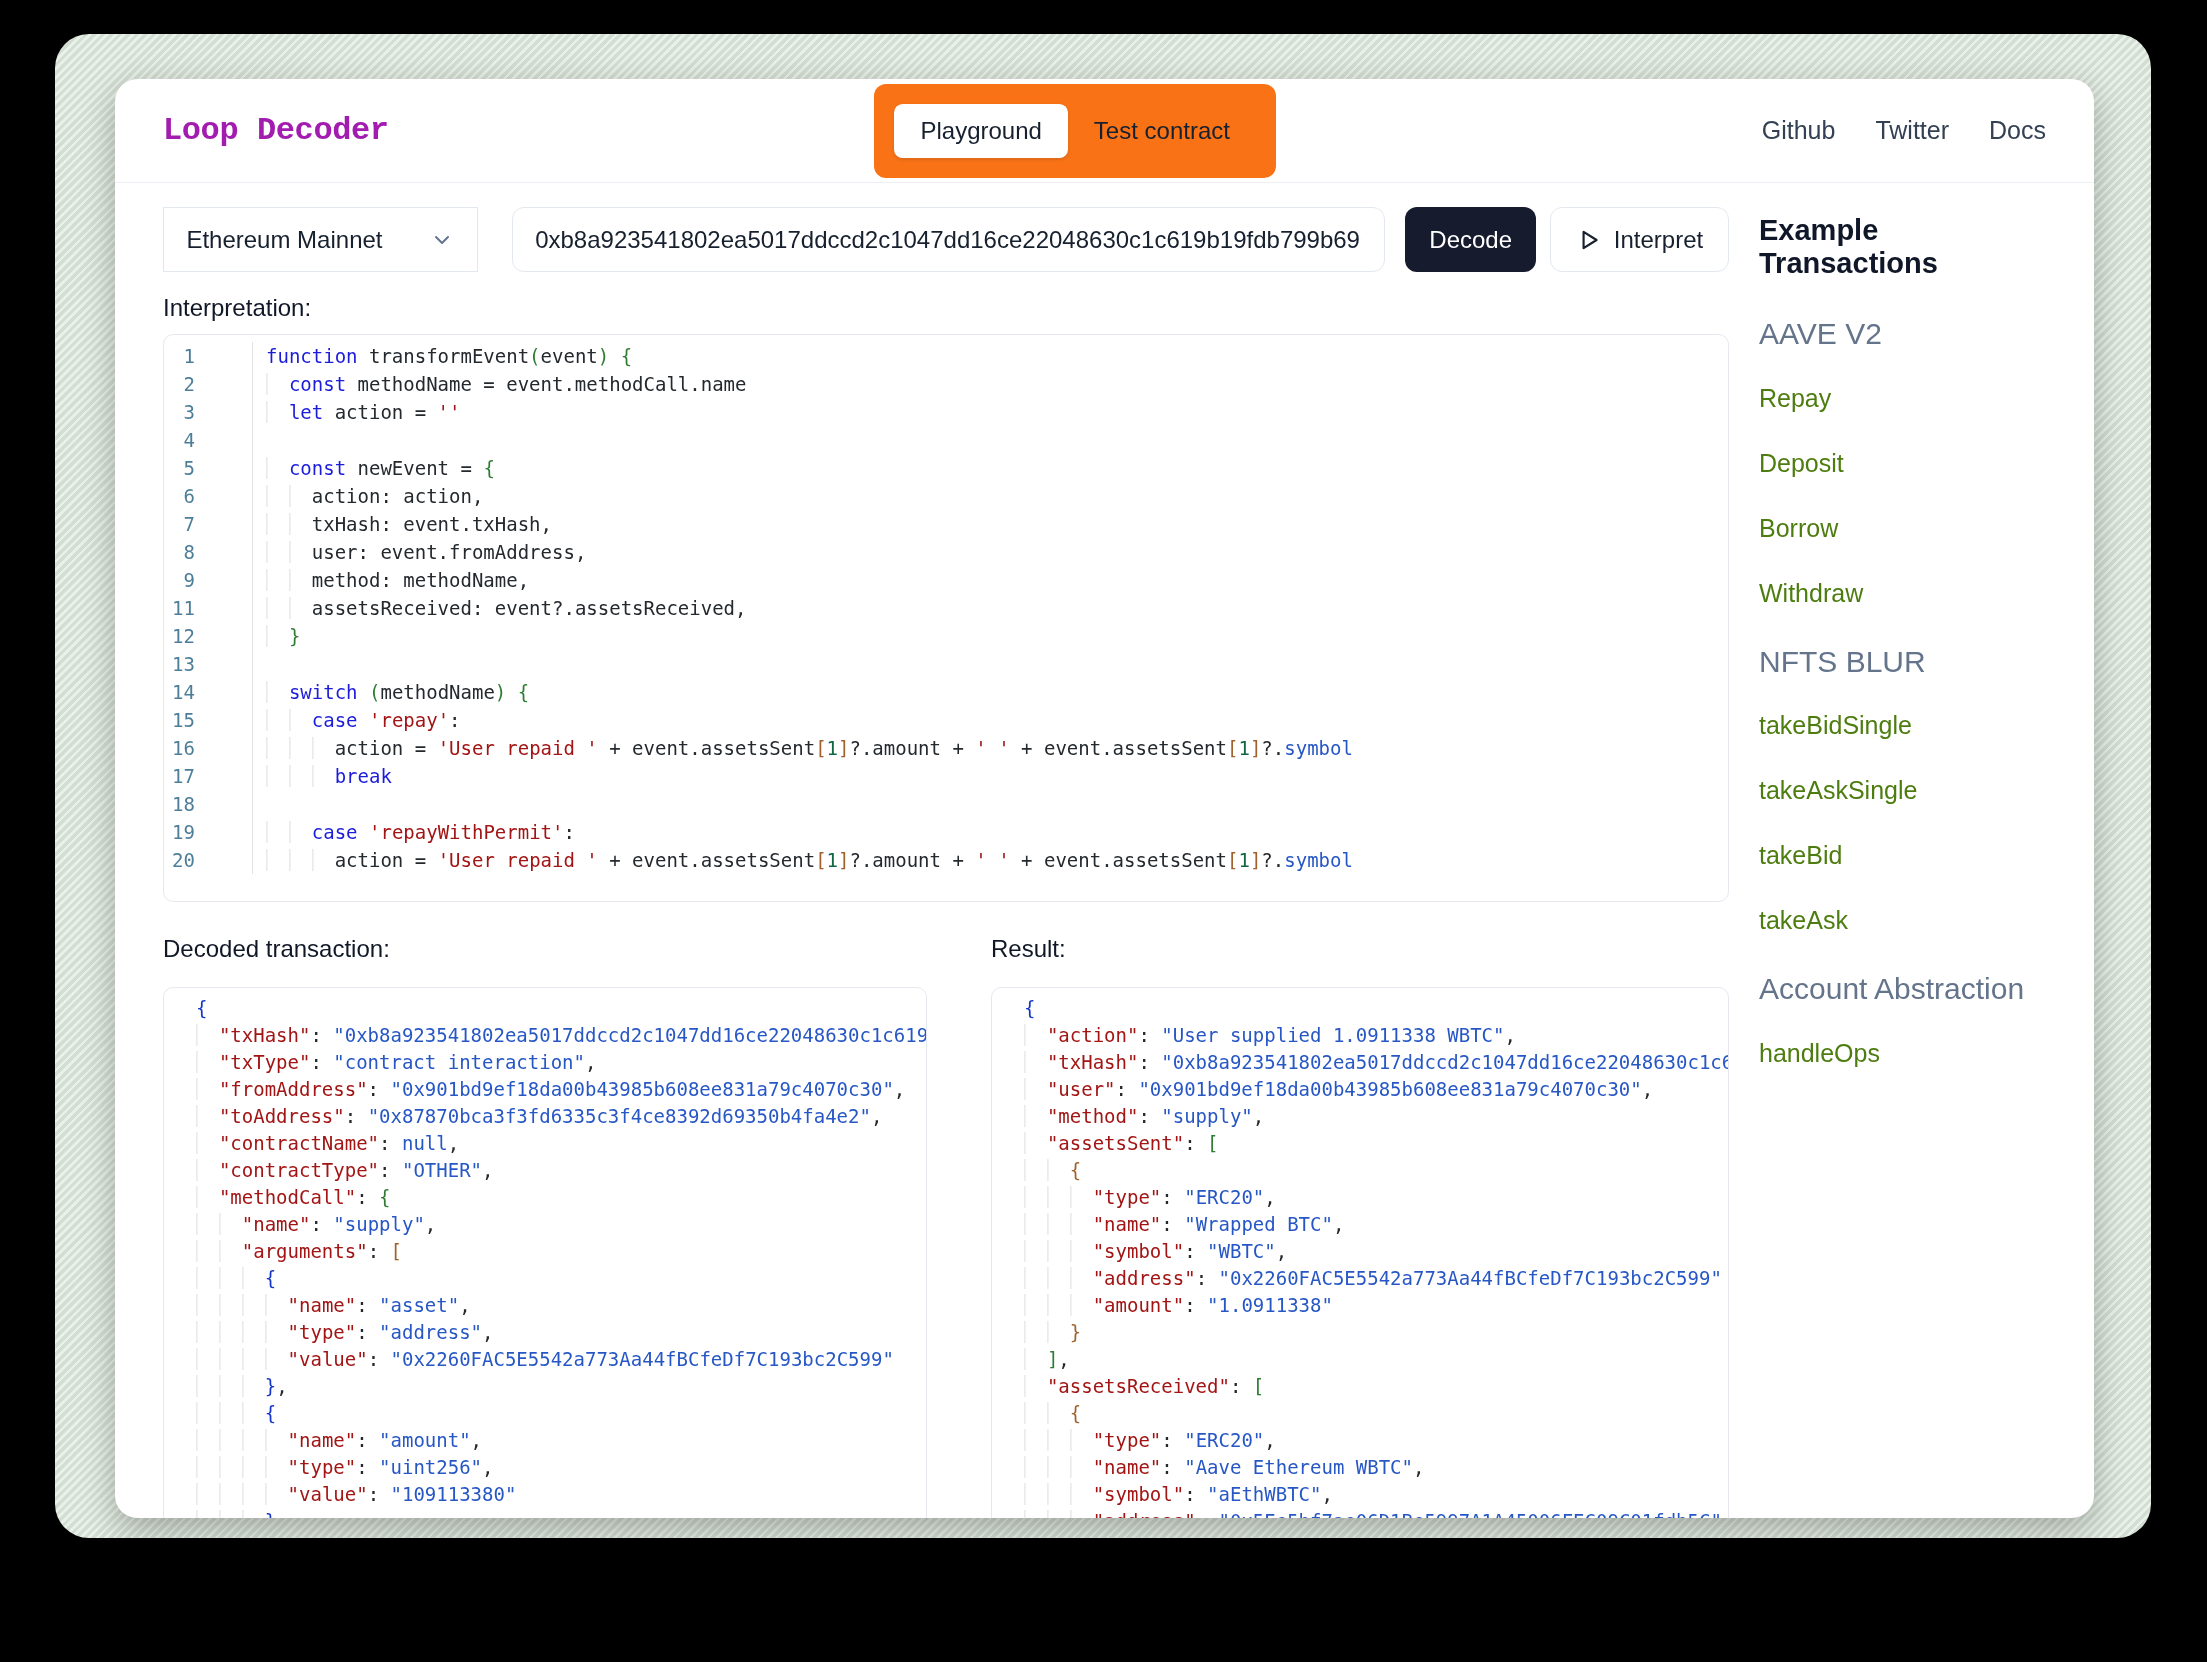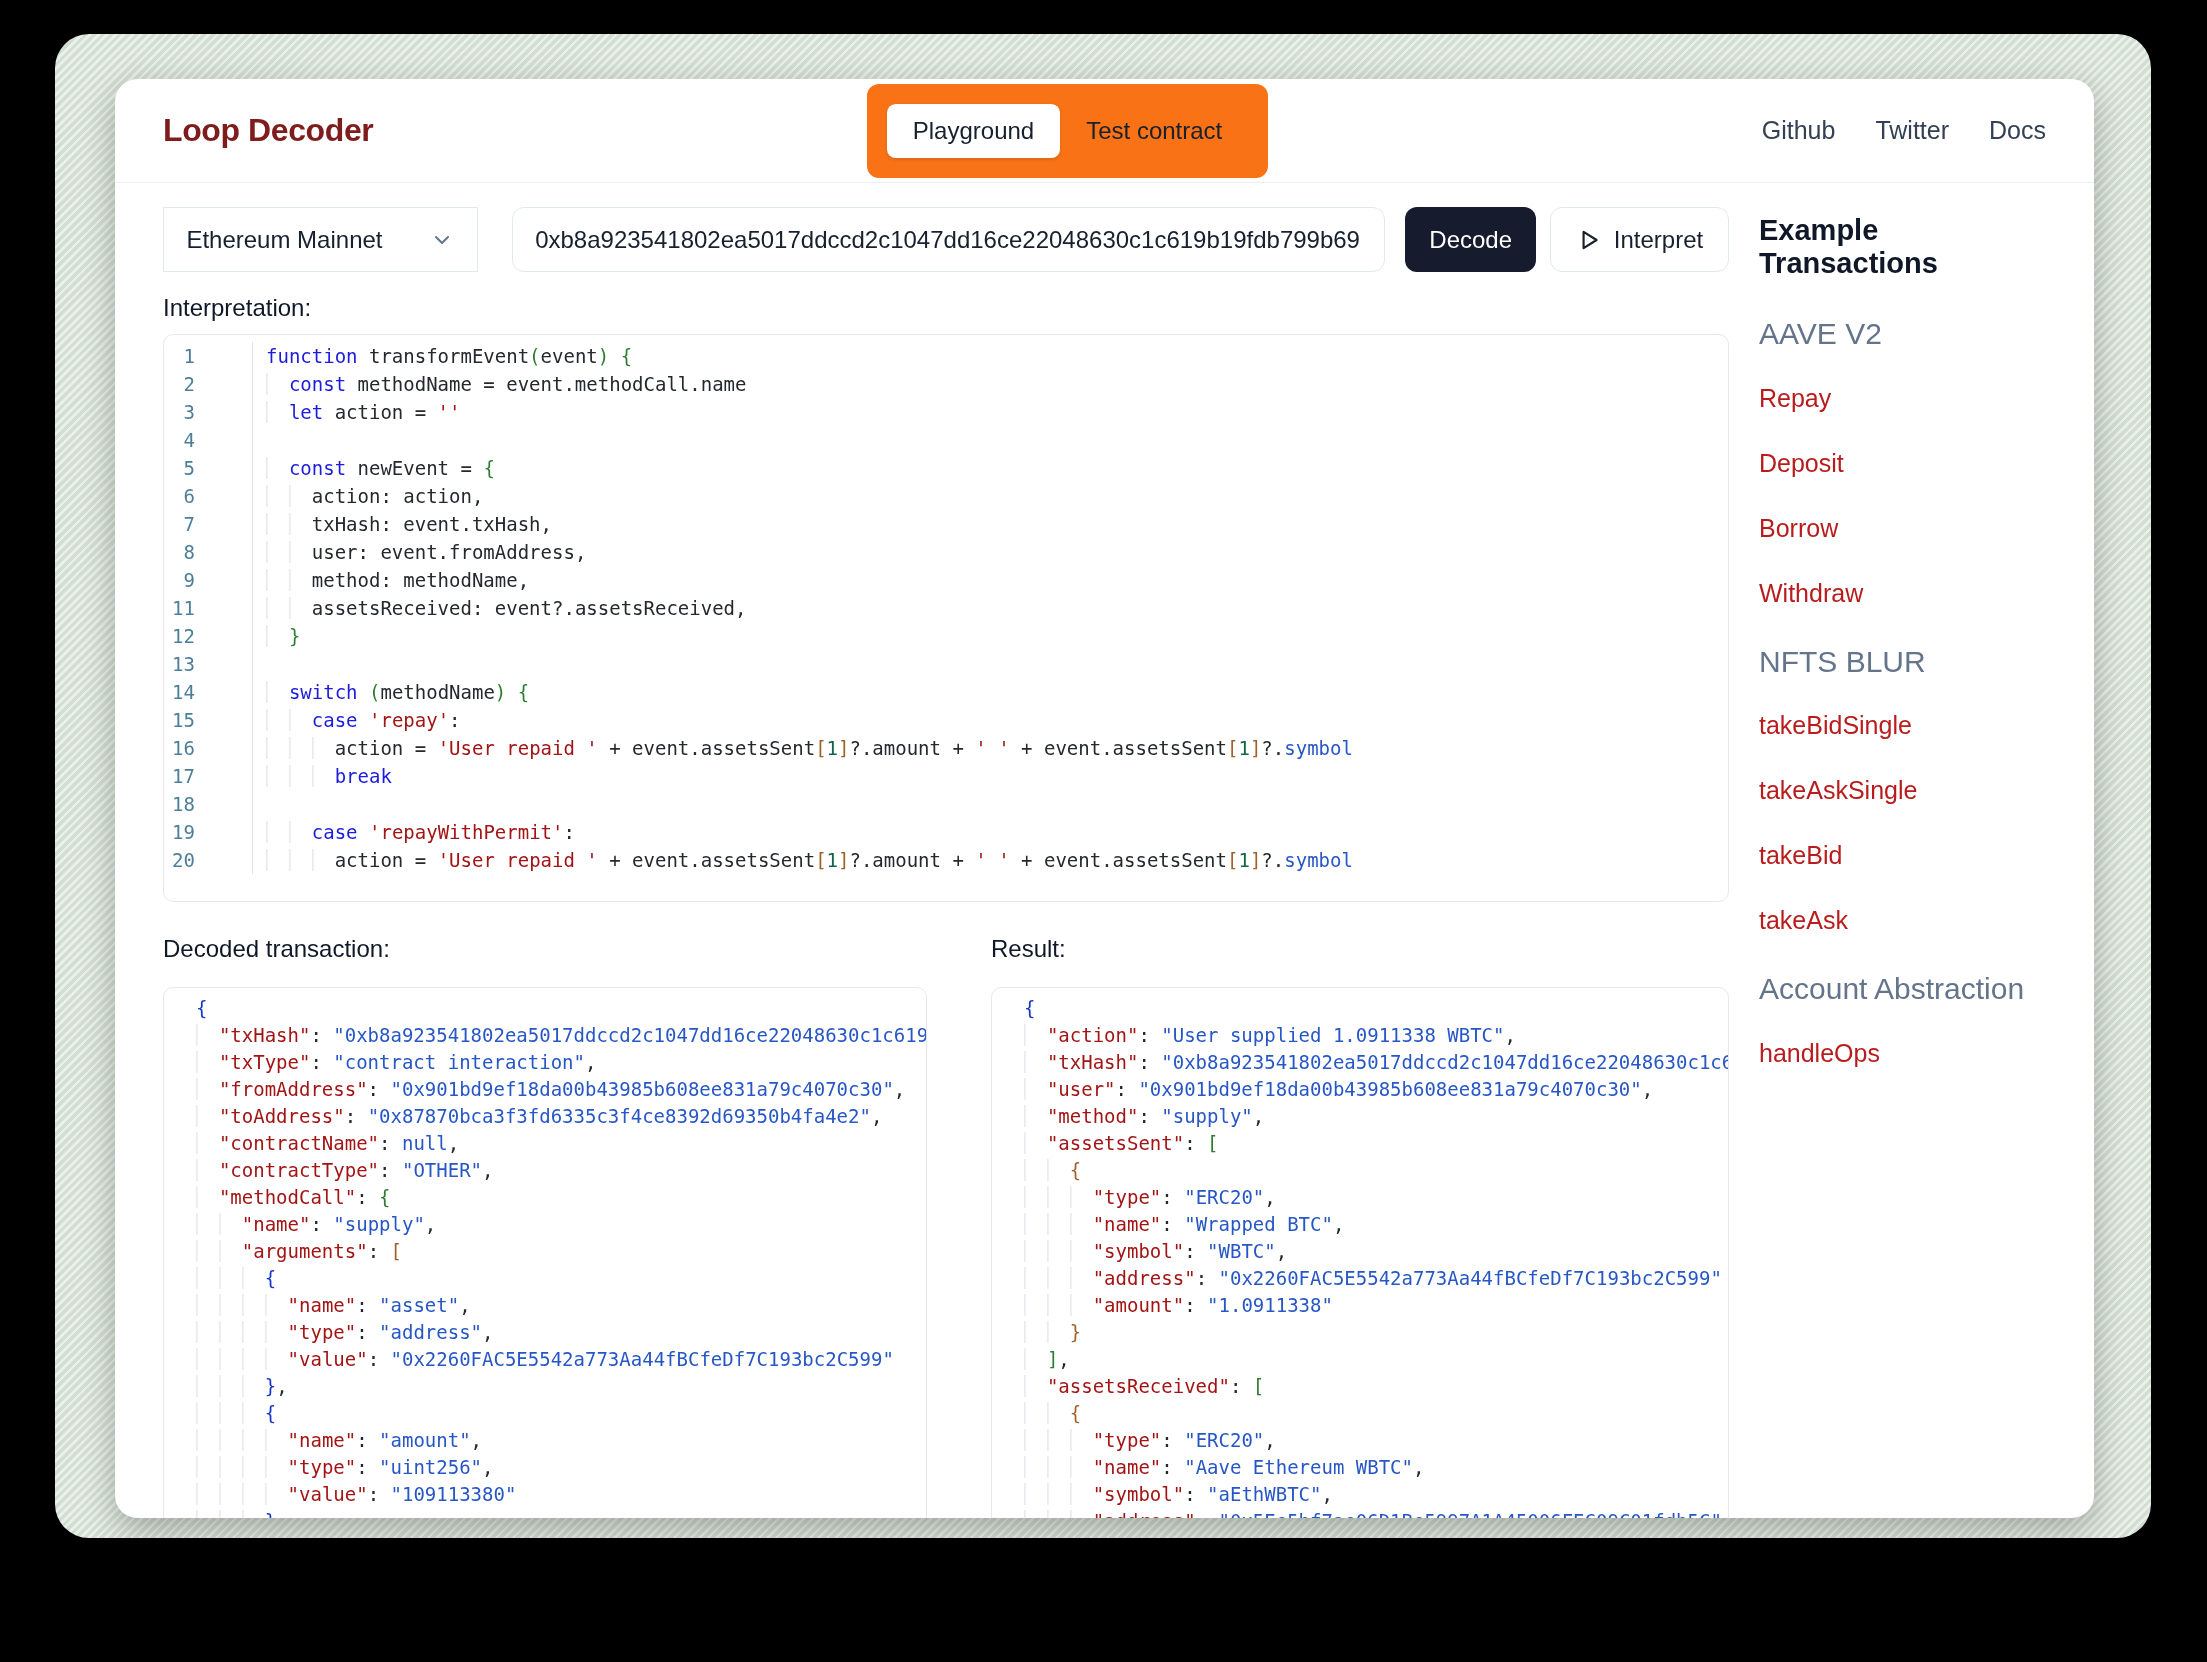--- a/index.html
+++ b/index.html
@@ -11,21 +11,21 @@
     position:absolute;left:55px;top:34px;width:2096px;height:1504px;border-radius:34px;
     background:#d9e3d8;
     background-image:repeating-linear-gradient(135deg,rgba(255,255,255,.45) 0px,rgba(255,255,255,.45) 2.6px,rgba(205,218,204,.5) 2.6px,rgba(205,218,204,.5) 6px);
   }
   .card{
     position:absolute;left:115px;top:79px;width:1979px;height:1439px;background:#fff;
     border-radius:22.4px;box-shadow:0 10.3px 34px rgba(0,0,0,.28);overflow:hidden;
   }
   
   .hdr{height:103px;display:flex;align-items:center;padding:0 48px;border-bottom:1.7px solid #eceff3;}
-  .title{font-size:32px;font-weight:bold;color:#7f1d1d;letter-spacing:-0.4px;}
+  .title{font-size:32px;font-weight:bold;color:#a21caf;letter-spacing:-0.4px;font-family:Liberation Mono, monospace;}
   .seg{margin-left:auto;margin-right:auto;background:#f97316;border-radius:12px;padding:20px;display:flex;align-items:center;}
   .seg .tab{font-size:24px;color:#16202e;padding:13px 26px;border-radius:8.6px;cursor:pointer;white-space:nowrap;}
   .seg .tab.active{background:#fff;box-shadow:0 1.7px 3.4px rgba(16,24,40,.12);font-weight:500;}
   .links{display:flex;gap:40px;}
   .links .lnk{font-size:25px;color:#344054;cursor:pointer;}
   
   .content{display:flex;padding:0 48px;align-items:flex-start;}
   .main{width:1566px;flex:none;}
   .toolbar{margin-top:24px;display:flex;height:65px;}
   .selectbox{width:268px;flex:none;border:1.7px solid #e3e8ef;border-radius:0;display:flex;align-items:center;padding:0 22.4px;background:#fff;cursor:pointer;}
@@ -47,21 +47,21 @@
   
   .bottom{display:flex;margin-top:33px;gap:64px;}
   .bcol1{width:764px;flex:none;}
   .bcol2{flex:1;min-width:0;}
   .jsonpanel{margin-top:24px;height:535px;border:1.7px solid #e5e8ee;border-radius:10.3px;overflow:hidden;padding:6.9px 0 0 19px;background:#fff;}
   
   .sidebar{flex:1;padding-left:30px;padding-top:31px;min-width:0;}
   .sb-title{font-size:29px;font-weight:bold;color:#0f1728;}
   .group{margin-top:40px;}
   .g-label{font-size:30px;color:#64748b;line-height:27.5px;}
-  .g-item{margin-top:36px;font-size:25px;line-height:29px;font-weight:500;color:#b91c1c;cursor:pointer;}
+  .g-item{margin-top:36px;font-size:25px;line-height:29px;font-weight:500;color:#4d7c0f;cursor:pointer;}
   .g-item:first-of-type{margin-top:19px;}
   .icon-svg{flex:none;display:block;}
 </style>
 </head>
 <body>
 
 <div class="frame"></div>
 
 <div class="card">
 

